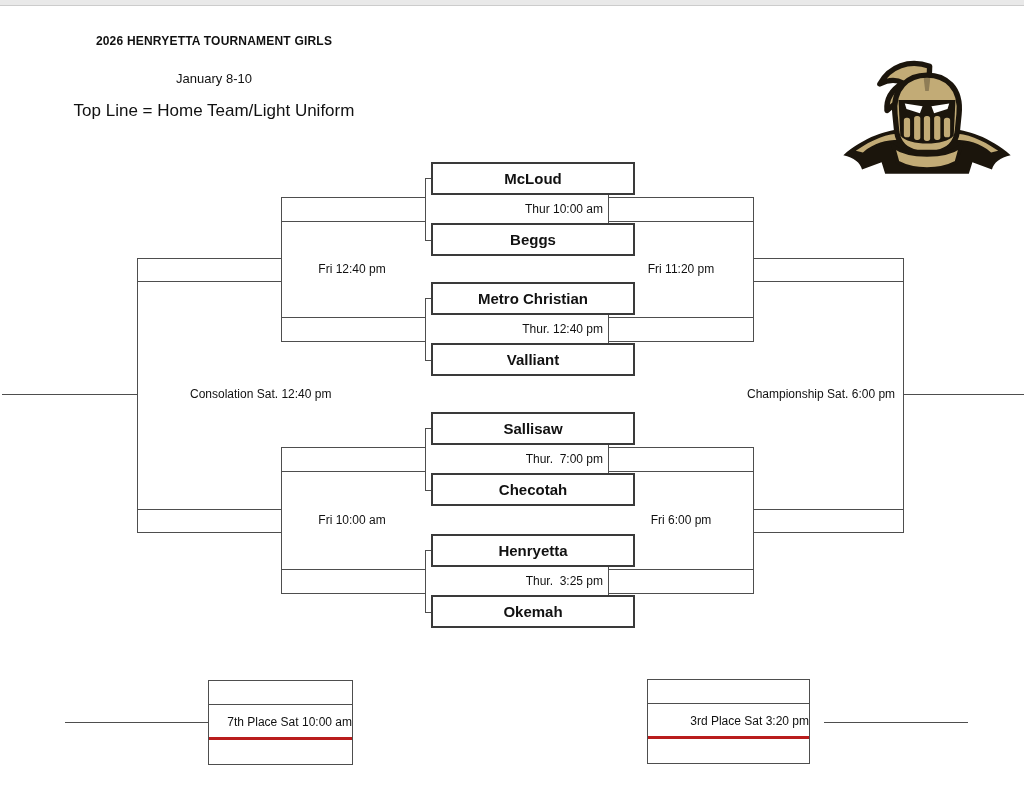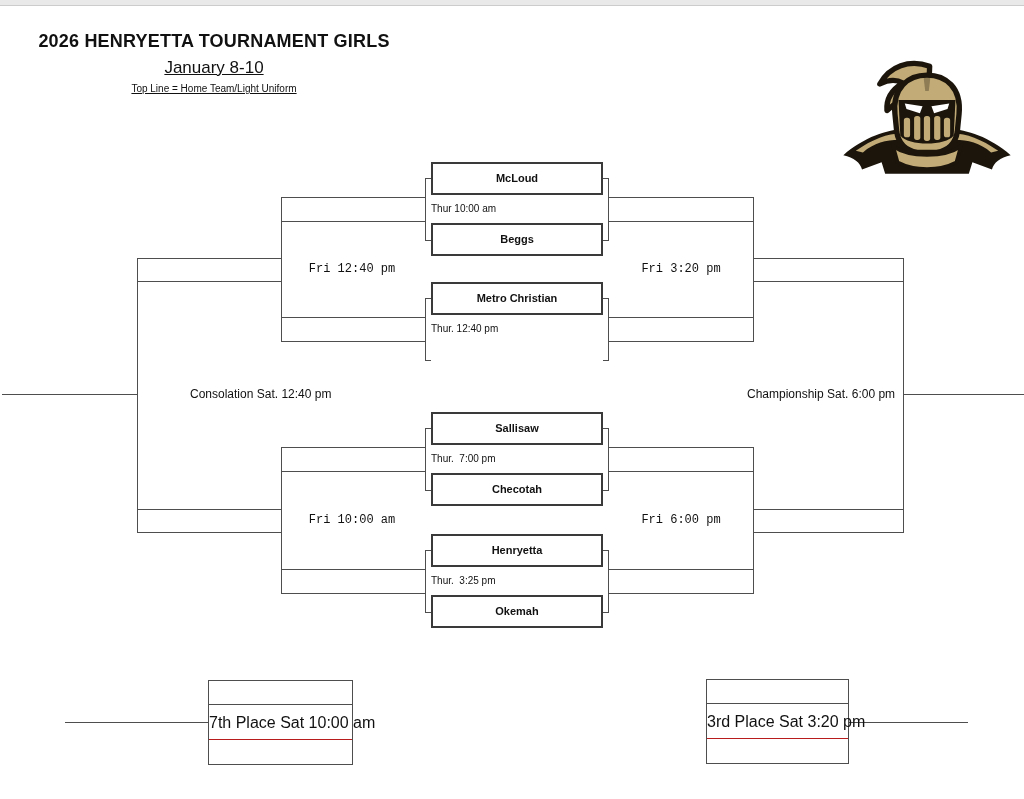--- a/index.html
+++ b/index.html
@@ -4,43 +4,43 @@
 <style>
   * { margin:0; padding:0; box-sizing:border-box; }
   html,body { width:1024px; height:799px; background:#fff; overflow:hidden;
               font-family:"Liberation Sans", sans-serif; color:#111; }
   .stage { position:relative; width:1024px; height:799px; background:#fff; }
 
   .top-strip { position:absolute; left:0; top:0; width:1024px; height:6px;
                background:#e9e9e9; border-bottom:1px solid #cccccc; }
 
   .header { position:absolute; left:28px; top:32px; width:372px; text-align:center; }
-  .header .title { font-size:18px; font-weight:bold; letter-spacing:.2px; line-height:19px; }
-  .header .dates { font-size:17px; margin-top:9px; line-height:16px;text-decoration:underline; }
-  .header .note  { font-size:10px; margin-top:5px; line-height:15px;text-decoration:underline; }
+  .header .title { font-size:12px; font-weight:bold; letter-spacing:.2px; line-height:19px; }
+  .header .dates { font-size:13px; margin-top:20px; line-height:16px; }
+  .header .note  { font-size:17px; margin-top:16px; line-height:15px; }
 
   .logo-wrap { position:absolute; left:838px; top:56px; width:178px; height:120px; }
   .logo-wrap svg { width:100%; height:100%; }
 
   .lines-svg { position:absolute; left:0; top:0; width:1024px; height:799px; }
 
-  .tb { position:absolute; left:431px; width:172px; height:33px; background:#fff;
-        border:2px solid #3a3a3a; text-align:center; font-weight:bold; font-size:11px;
+  .tb { position:absolute; left:431px; width:204px; height:33px; background:#fff;
+        border:2px solid #3a3a3a; text-align:center; font-weight:bold; font-size:15px;
         line-height:29px; white-space:pre; }
-  .time { position:absolute; left:431px; width:172px; height:18px; text-align:left;
-          font-size:10px; line-height:18px; white-space:pre; }
+  .time { position:absolute; left:431px; width:172px; height:18px; text-align:right;
+          font-size:12px; line-height:18px; white-space:pre; }
 
   .rlabel { position:absolute; width:140px; height:16px; text-align:center;
-            font-size:12px; line-height:16px; white-space:pre;font-family:Liberation Mono, monospace; }
+            font-size:12px; line-height:16px; white-space:pre; }
   .flabel { position:absolute; height:16px; font-size:12px; line-height:16px; white-space:pre;margin-left:47px; }
 
   .place-box { position:absolute; width:145px; height:85px; border:1px solid #4e4e4e; background:#fff; }
   .pb-row1 { height:24px; border-bottom:1px solid #4e4e4e; }
-  .pb-row2 { height:35px; border-bottom:1px solid #b91c1c; text-align:right;
-             font-size:16px; line-height:35px; white-space:pre; }
+  .pb-row2 { height:35px; border-bottom:3px solid #b91c1c; text-align:right;
+             font-size:12px; line-height:35px; white-space:pre; }
   .pb-row3 { height:23px; }
 </style>
 </head>
 <body>
 
 <div class="stage">
 
   <div class="top-strip"></div>
 
   <div class="header">
@@ -94,42 +94,43 @@
       M425.5 428V491 M608.5 428V491 M425 428.5H431 M425 490.5H431 M603 428.5H609 M603 490.5H609
       M425.5 550V613 M608.5 550V613 M425 550.5H431 M425 612.5H431 M603 550.5H609 M603 612.5H609"></path>
   </svg>
 
   <div class="tb" style="top:162px">McLoud</div>
   <div class="time" style="top:200px">Thur 10:00 am</div>
   <div class="tb" style="top:282px">Metro Christian</div>
 
   <div class="tb" style="top:223px">Beggs</div>
   <div class="time" style="top:320px">Thur. 12:40 pm</div>
+  <div class="tb" style="top:343px">Valliant</div>
 
   <div class="tb" style="top:412px">Sallisaw</div>
   <div class="time" style="top:450px">Thur.  7:00 pm</div>
   <div class="tb" style="top:473px">Checotah</div>
 
   <div class="tb" style="top:534px">Henryetta</div>
   <div class="time" style="top:572px">Thur.  3:25 pm</div>
   <div class="tb" style="top:595px">Okemah</div>
 
   <div class="rlabel" style="left:282px; top:261px">Fri 12:40 pm</div>
-  <div class="rlabel" style="left:611px; top:261px">Fri 3:20 pm</div>
+  <div class="rlabel" style="left:611px; top:261px">Fri 11:20 pm</div>
   <div class="rlabel" style="left:282px; top:512px">Fri 10:00 am</div>
   <div class="rlabel" style="left:611px; top:512px">Fri 6:00 pm</div>
 
   <div class="flabel" style="left:143px; top:386px">Consolation Sat. 12:40 pm</div>
   <div class="flabel" style="left:700px; top:386px; width:197px; text-align:left">Championship Sat. 6:00 pm</div>
 
   <div class="place-box" style="left:208px; top:680px">
     <div class="pb-row1"></div>
     <div class="pb-row2">7th Place Sat 10:00 am</div>
     <div class="pb-row3"></div>
   </div>
 
-  <div class="place-box" style="left:706px; top:679px; width:143px">
+  <div class="place-box" style="left:647px; top:679px; width:163px">
     <div class="pb-row1"></div>
     <div class="pb-row2">3rd Place Sat 3:20 pm</div>
     <div class="pb-row3"></div>
   </div>
 
 </div>
 
 </body></html>

